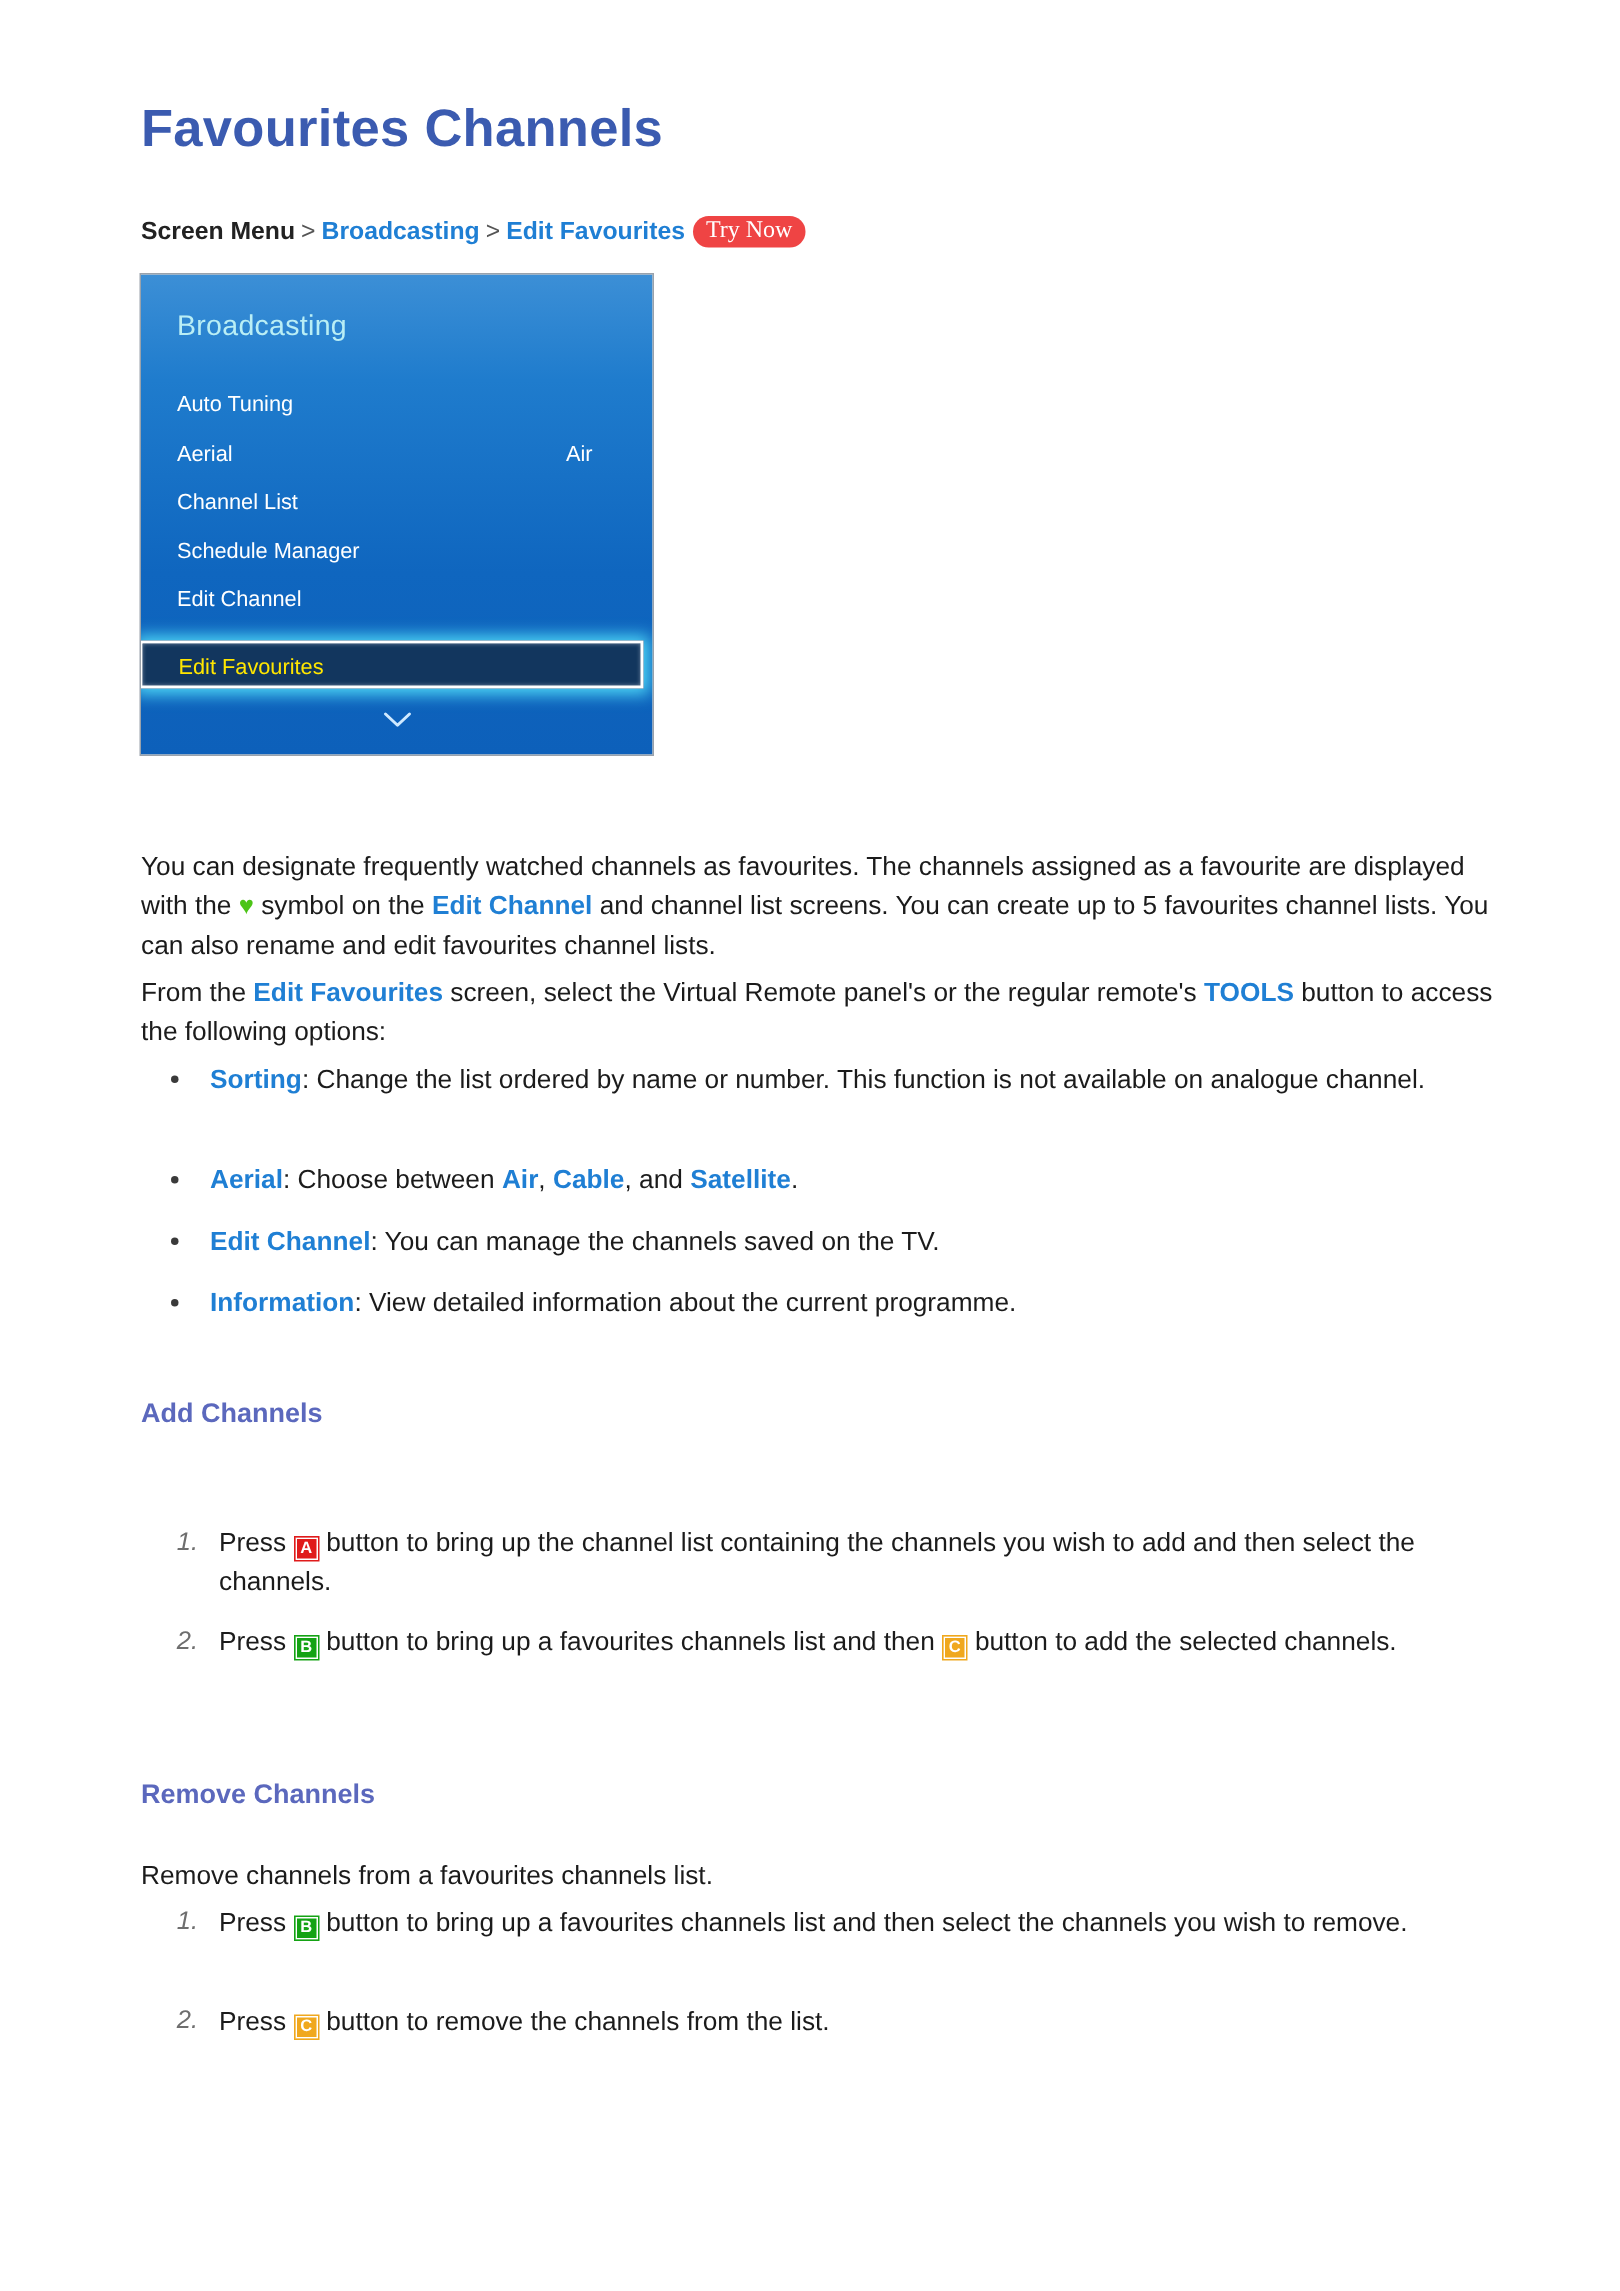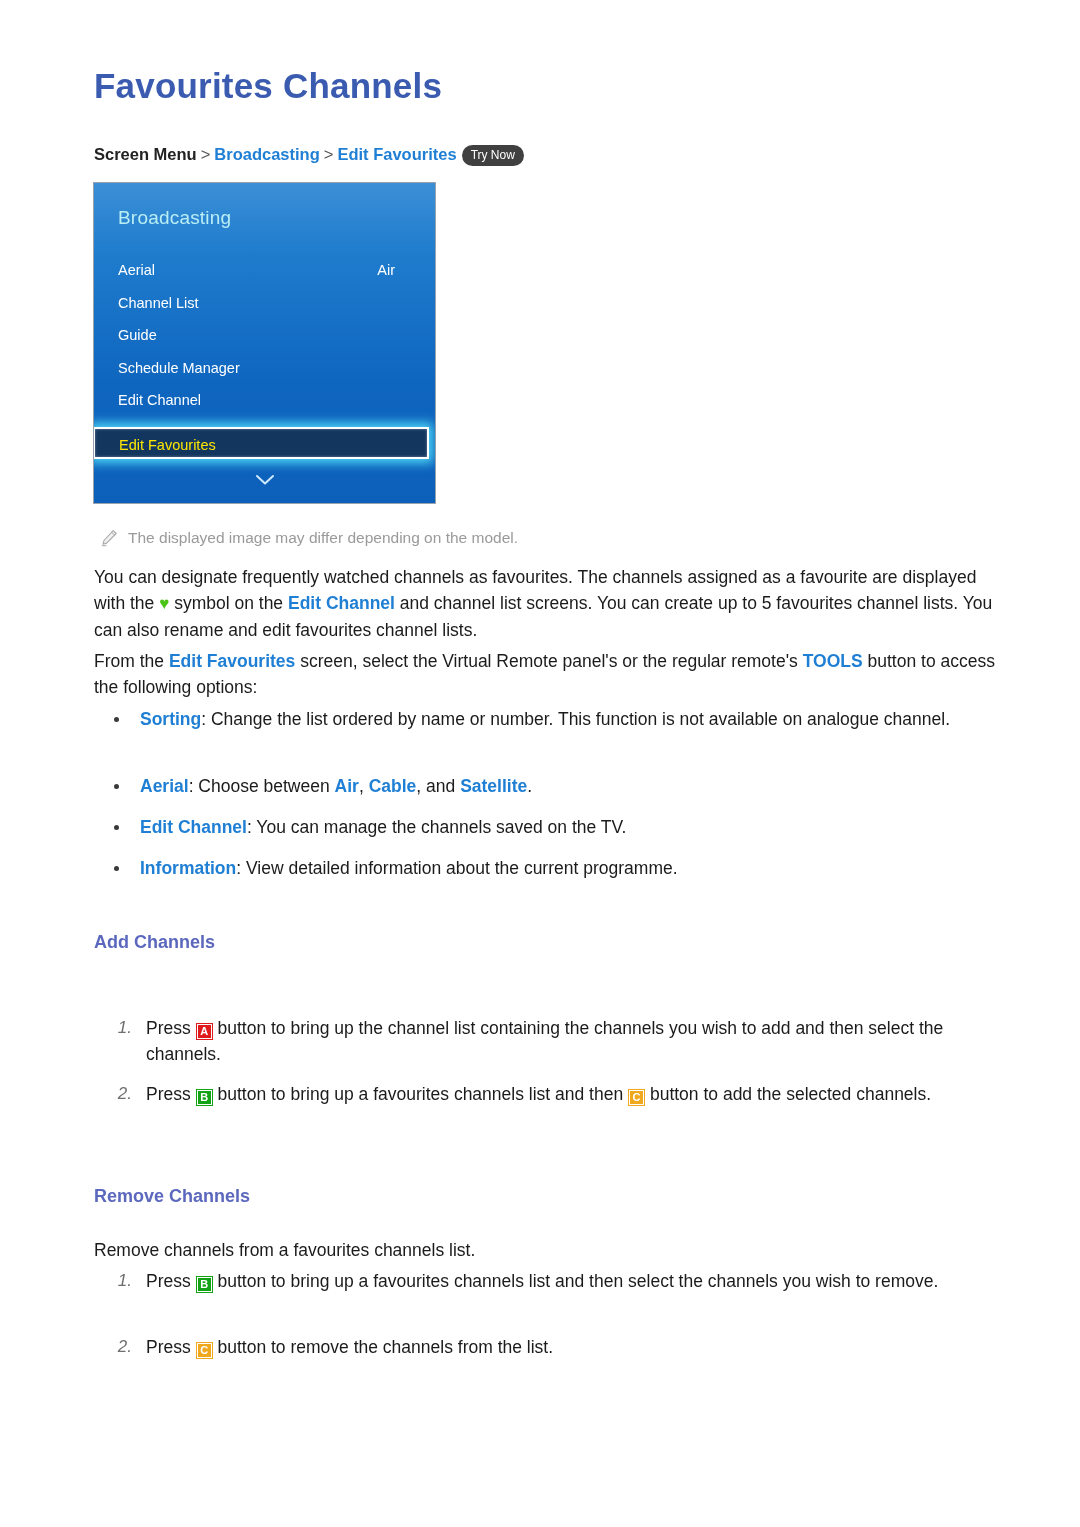--- a/index.html
+++ b/index.html
@@ -47,30 +47,31 @@
   }
   .bc-plain { color: #222222; }
   .bc-sep {
     color: #555555;
     font-weight: normal;
     margin: 0 4px;
   }
   .bc-link { color: #1f7fd4; }
   .try-now {
     display: inline-block;
-    background: #404040;
+    background: #ef4444;
     color: #ffffff;
     border-radius: 11px;
     padding: 2px 9px 3px 9px;
-    font-size: 12px;
+    font-size: 16px;
     font-weight: normal;
     line-height: 16px;
     margin-left: 5px;
     position: relative;
     top: -1px;
+    font-family: Liberation Serif, serif;
   }
 
   
   .tv-panel {
     position: absolute;
     left: 77px;
     top: 182px;
     width: 343px;
     height: 322px;
     border: 1px solid #9aa2ab;
@@ -258,56 +259,46 @@
   <div class="doc-title">Favourites Channels</div>
 
   <div class="breadcrumb">
     <span class="bc-plain">Screen Menu</span><span class="bc-sep">&gt;</span><span class="bc-link">Broadcasting</span><span class="bc-sep">&gt;</span><span class="bc-link">Edit Favourites</span><span class="try-now">Try Now</span>
   </div>
 
   <div class="tv-panel">
     <div class="tv-header">Broadcasting</div>
     <div class="tv-list">
       <div class="tv-row">
+        <span>Auto Tuning</span>
+      </div>
+      <div class="tv-row">
         <span>Aerial</span>
         <span class="tv-value">Air</span>
       </div>
       <div class="tv-row">
         <span>Channel List</span>
-      </div>
-      <div class="tv-row">
-        <span>Guide</span>
       </div>
       <div class="tv-row">
         <span>Schedule Manager</span>
       </div>
       <div class="tv-row">
         <span>Edit Channel</span>
       </div>
     </div>
     <div class="tv-row selected">
       <span>Edit Favourites</span>
     </div>
     <div class="tv-scroll-arrow">
       <svg width="20" height="12" viewBox="0 0 20 12" aria-hidden="true">
         <path d="M2 2 L10 9.5 L18 2" fill="none" stroke="#cfe9ff" stroke-width="2" stroke-linecap="round" stroke-linejoin="round"></path>
       </svg>
     </div>
   </div>
 
-  <div class="note">
-    <span class="note-icon">
-      <svg width="18" height="19" viewBox="0 0 18 19" aria-hidden="true">
-        <path d="M13.2 1.6 L16.2 4.5 L6.6 14.1 L3.0 15.2 L4.0 11.5 Z" fill="#f2f2f2" stroke="#a8a8a8" stroke-width="1.1" stroke-linejoin="round"></path>
-        <path d="M11.6 3.2 L14.6 6.1" stroke="#a8a8a8" stroke-width="1"></path>
-        <path d="M2.2 16.6 L6.2 16.6" stroke="#bdbdbd" stroke-width="1.2" stroke-linecap="round"></path>
-      </svg>
-    </span>
-    <span class="note-text">The displayed image may differ depending on the model.</span>
-  </div>
 
   <div class="para" style="top:564px;">
     <span>You can designate frequently watched channels as favourites. The channels assigned as a favourite are displayed with the</span>
     <span class="heart">♥</span>
     <span>symbol on the</span>
     <span class="lnk">Edit Channel</span>
     <span>and channel list screens. You can create up to 5 favourites channel lists. You can also rename and edit favourites channel lists.</span>
   </div>
 
   <div class="para" style="top:648px;">

